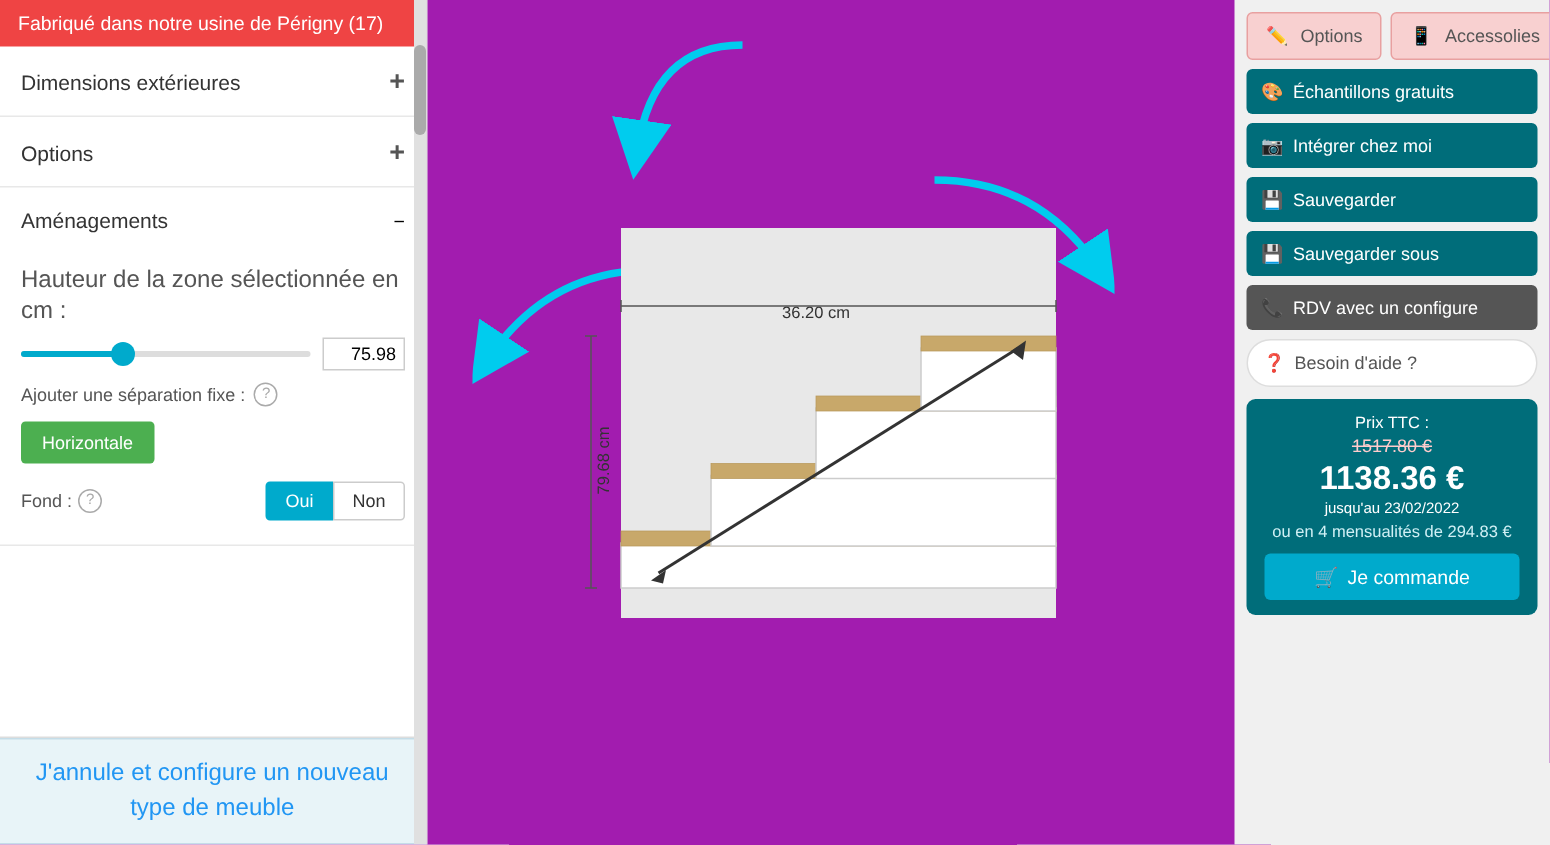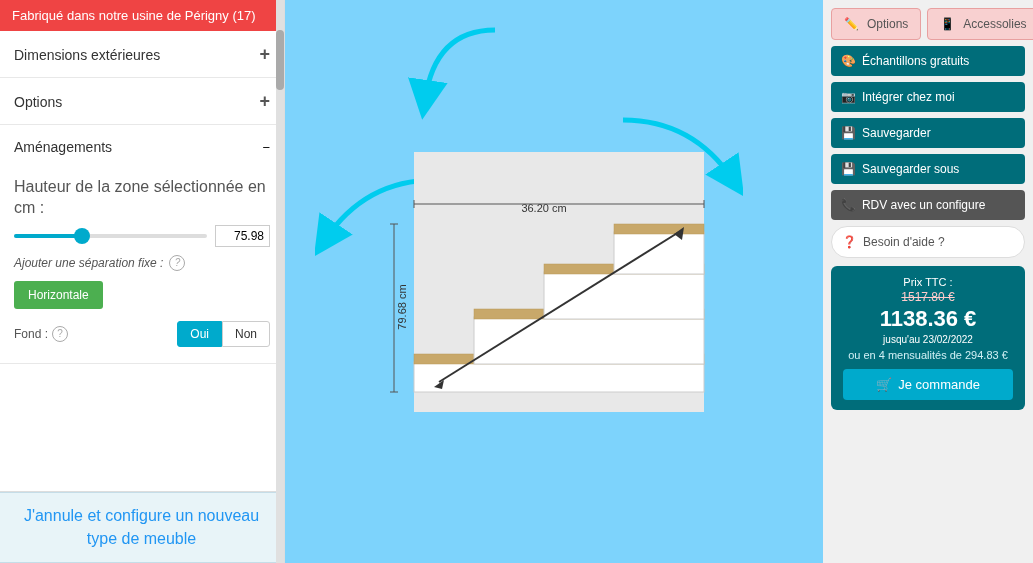--- a/index.html
+++ b/index.html
@@ -161,21 +161,20 @@
       font-size: 12px;
       text-align: right;
       margin-left: 8px;
     }
 
     .separation-row {
       display: flex;
       align-items: center;
       margin-bottom: 10px;
       gap: 6px;
-      font-style: italic;
     }
     .separation-label {
       font-size: 12px;
       color: #555;
     }
     .help-icon {
       width: 16px;
       height: 16px;
       border-radius: 50%;
       border: 1px solid #aaa;
@@ -263,21 +262,21 @@
       padding: 12px 8px;
       cursor: pointer;
       text-align: center;
       line-height: 1.4;
     }
 
     
     .center-area {
       flex: 1;
       position: relative;
-      background: #7dd3fc;
+      background: #a21caf;
       display: flex;
       align-items: center;
       justify-content: center;
       overflow: hidden;
     }
 
     
     .right-panel {
       width: 210px;
       min-width: 210px;

